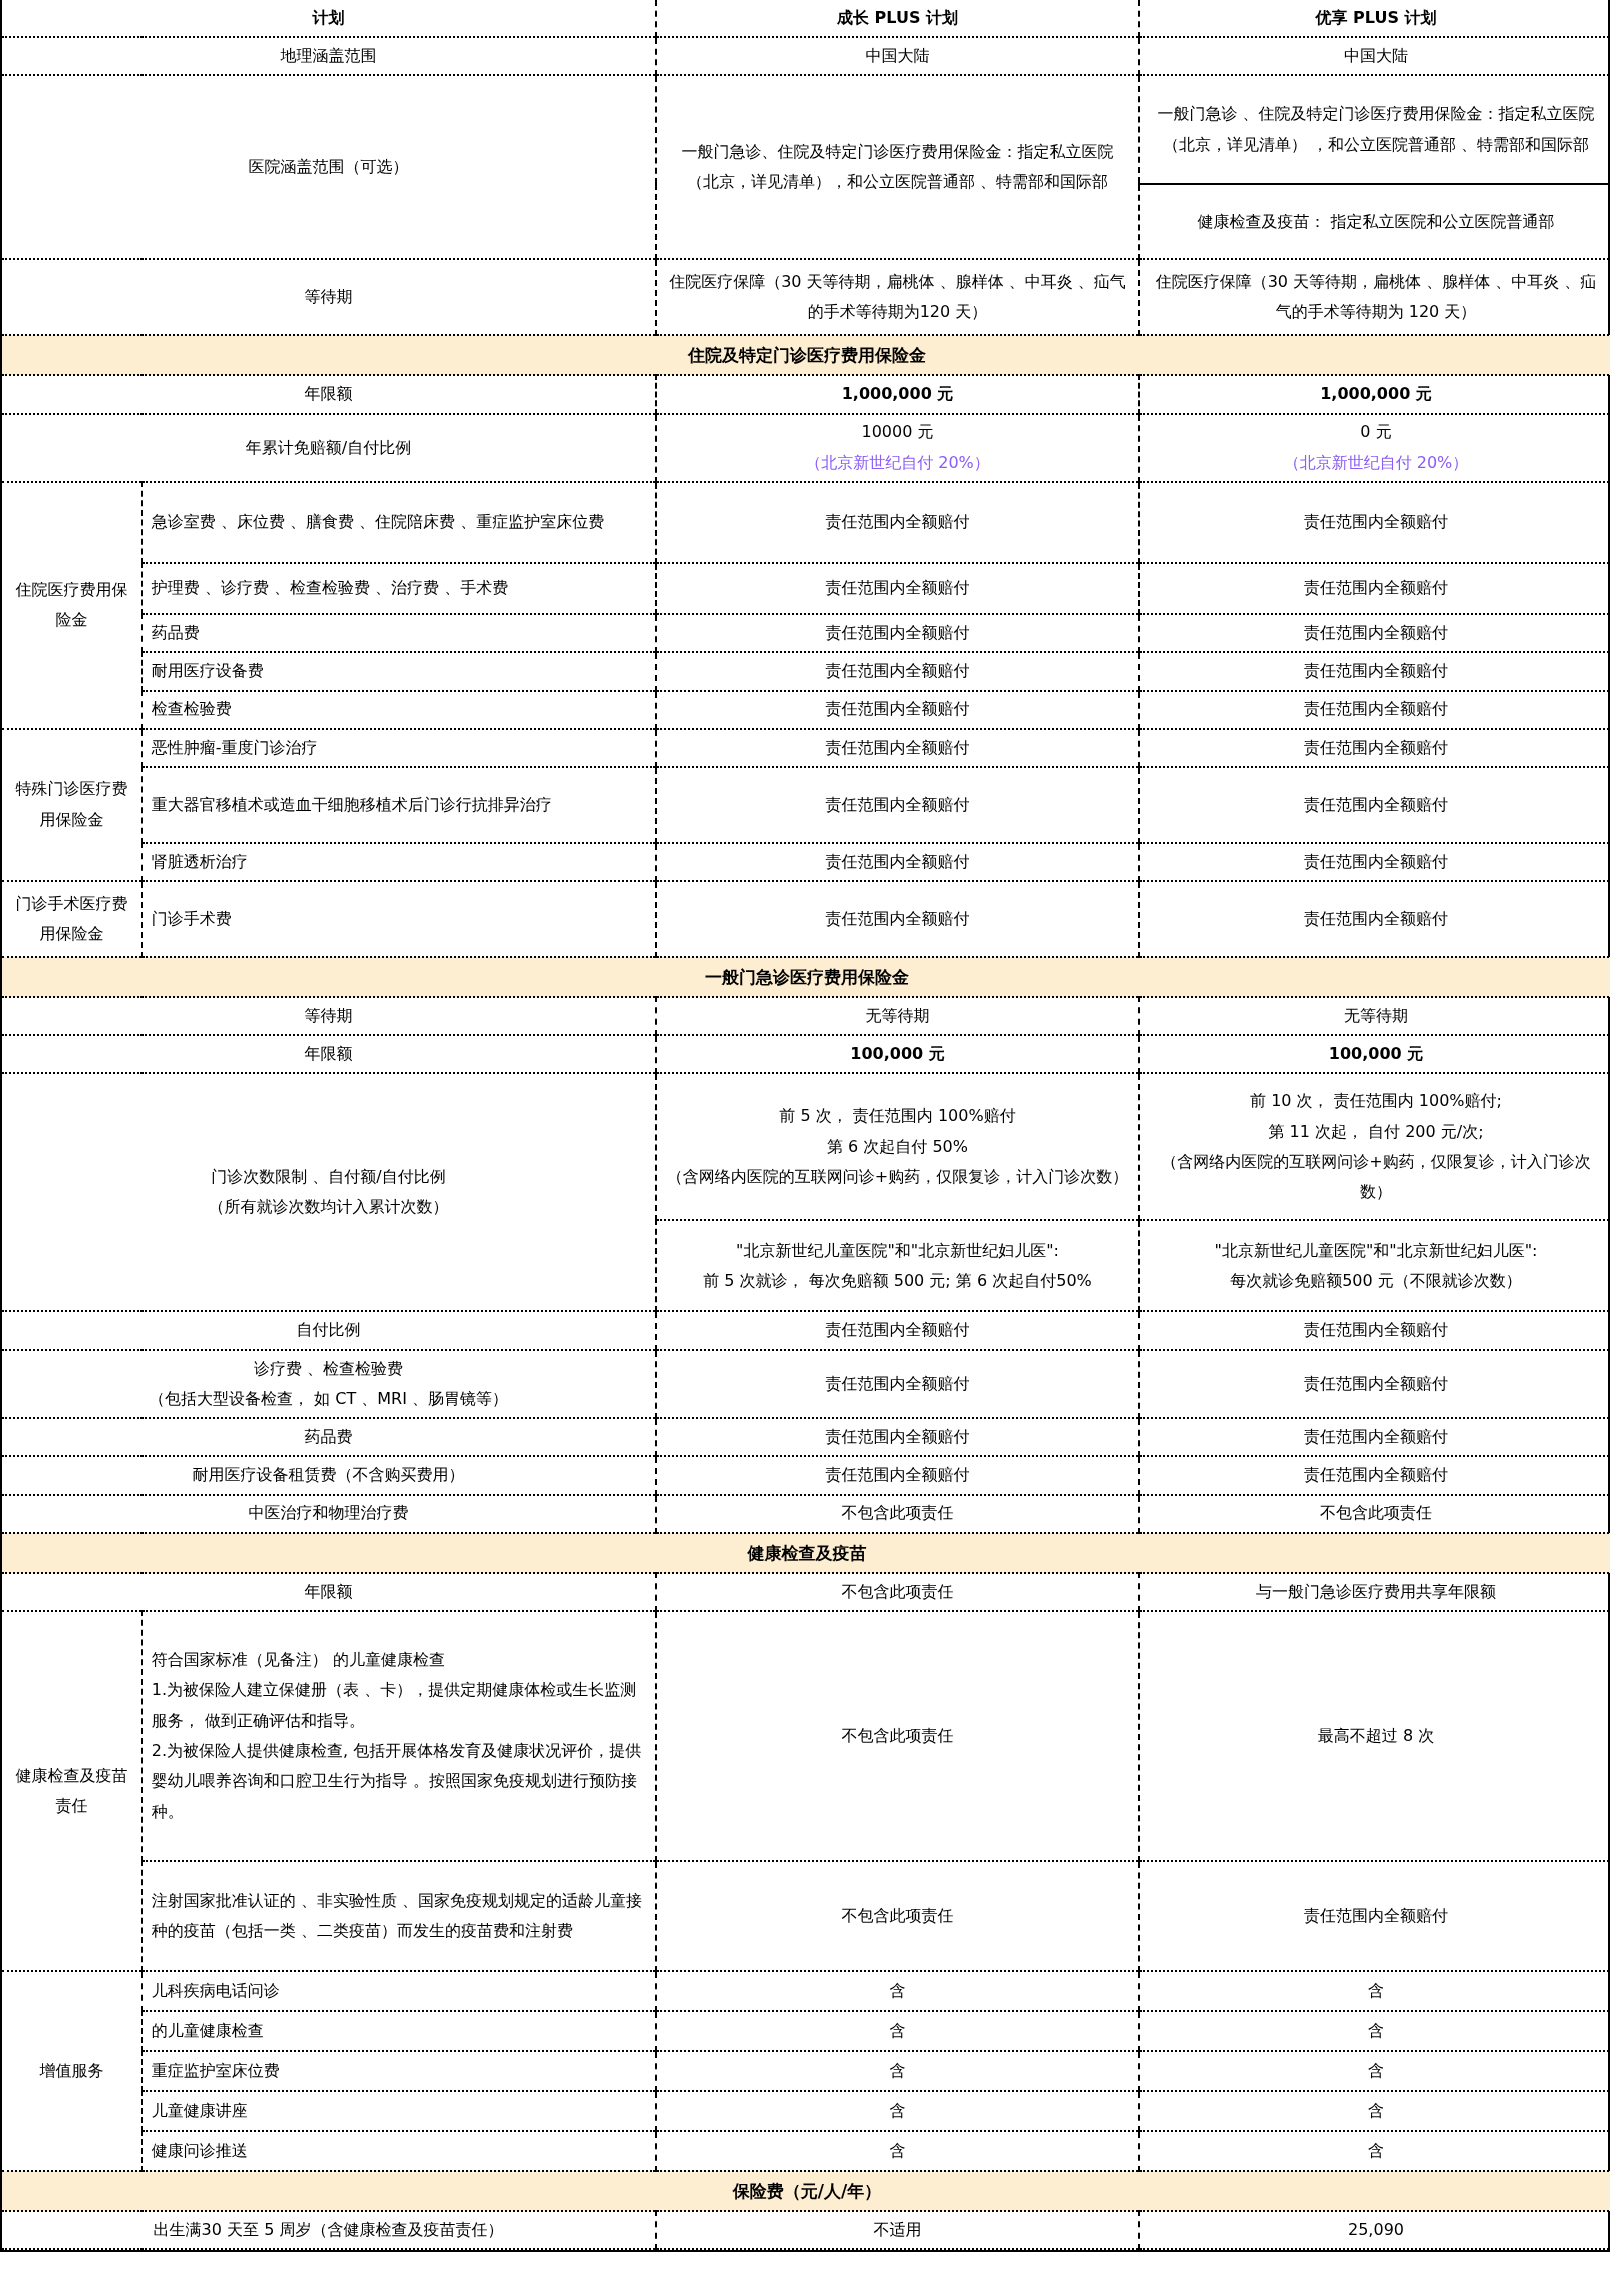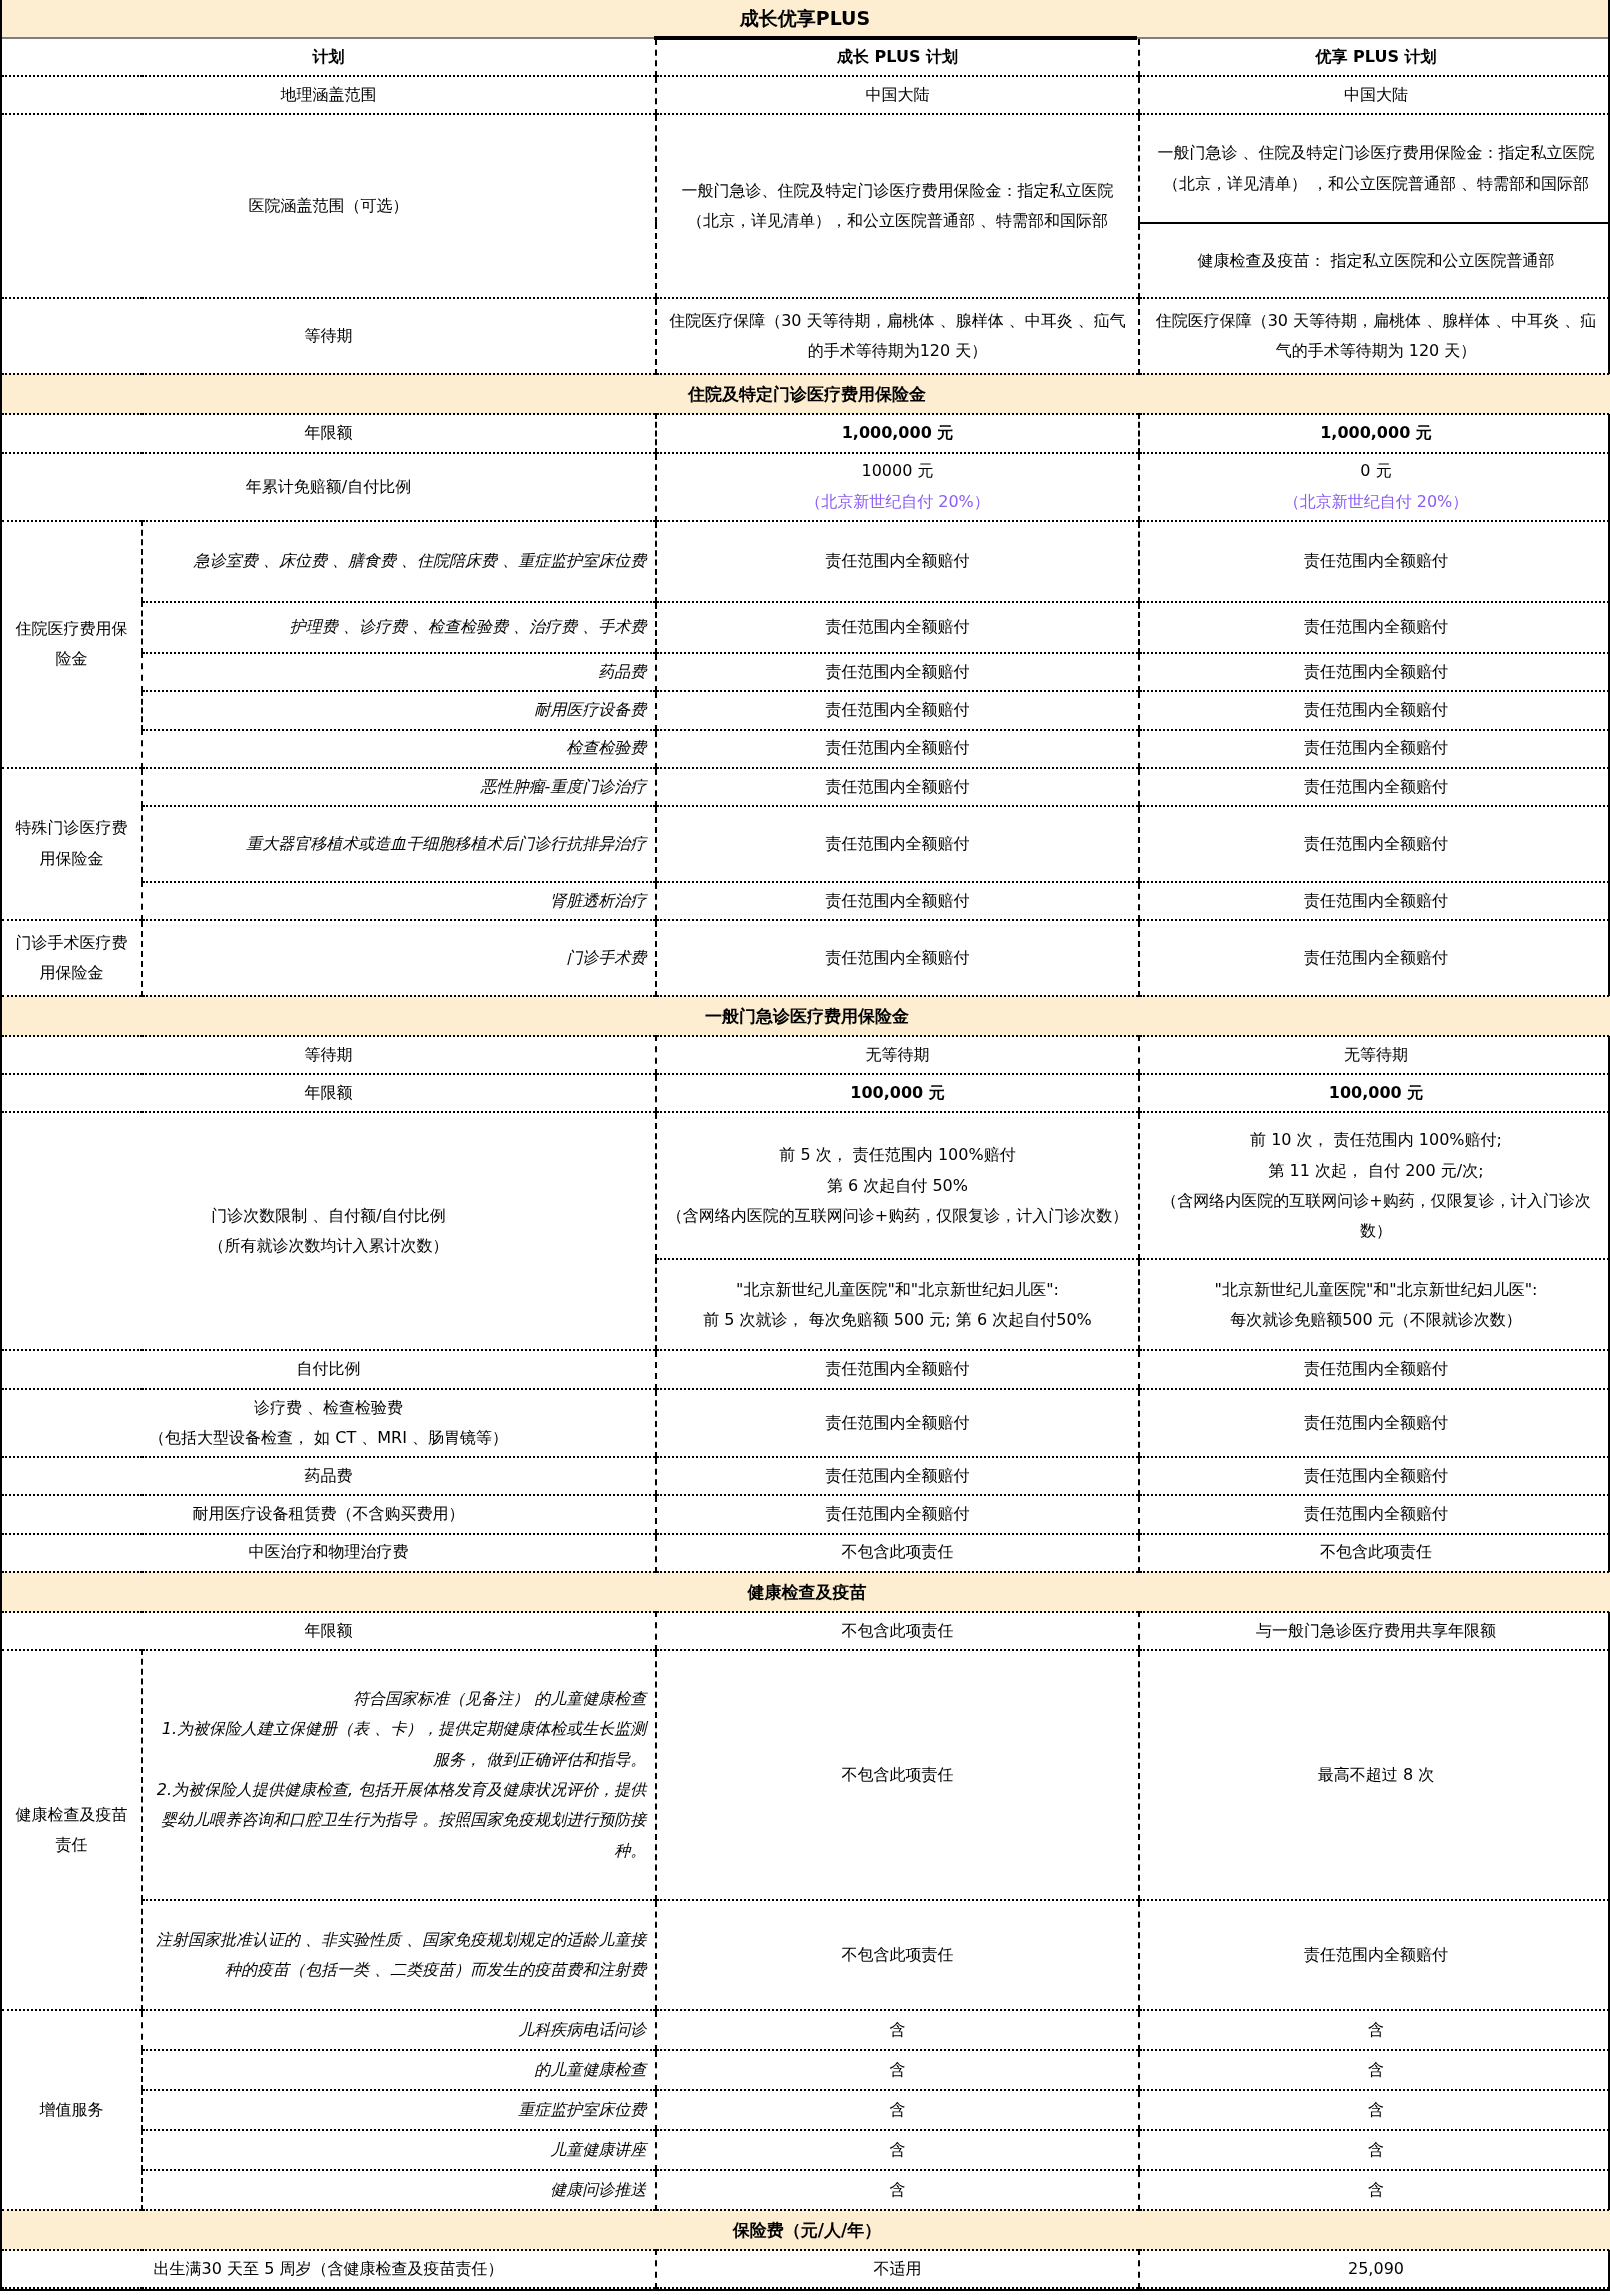--- a/index.html
+++ b/index.html
@@ -8,36 +8,32 @@
   .title-band{position:relative;background:#fdeed2;height:37px;display:flex;align-items:center;justify-content:center;
     font-size:19px;font-weight:bold;border-bottom:2.9px solid #7f7f7f;}
   .title-black-seg{position:absolute;left:652px;bottom:-2.9px;width:483px;height:3.7px;background:#000;}
   table.t{table-layout:fixed;border-collapse:collapse;width:1606px;font-size:16px;}
   col.c0{width:140px}col.c1{width:514px}col.c2{width:483px}col.c3{width:473px}
   td{border-left:2.2px dashed #000;border-right:2.2px dashed #000;border-top:2.9px dotted #000;border-bottom:2.9px dotted #000;
      text-align:center;vertical-align:middle;padding:2.9px 8.8px;line-height:1.9;word-break:break-all;}
   tr td:first-child{border-left:none}
   tr td:last-child{border-right:none}
   tr.first td{border-top:none}
-  td.left{text-align:right;font-style:italic;}
+  td.left{text-align:left;}
   td.band{background:#fdeed2;font-weight:bold;font-size:17px;border-left:none;border-right:none;}
   td.bold{font-weight:bold;}
   .pre{white-space:pre-line;}
   .red{color:#8b5cf6;}
   td.solid-b{border-bottom:2.2px solid #000;}
   td.solid-t{border-top:2.2px solid #000;}
 </style>
 </head>
 <body>
 
 <div class="frame">
-  <div class="title-band">
-    <span>成长优享PLUS</span>
-    <div class="title-black-seg"></div>
-  </div>
 
   <table class="t">
     <colgroup>
         <col class="c0">
         <col class="c1">
         <col class="c2">
         <col class="c3">
       </colgroup>
     <tbody>
 

